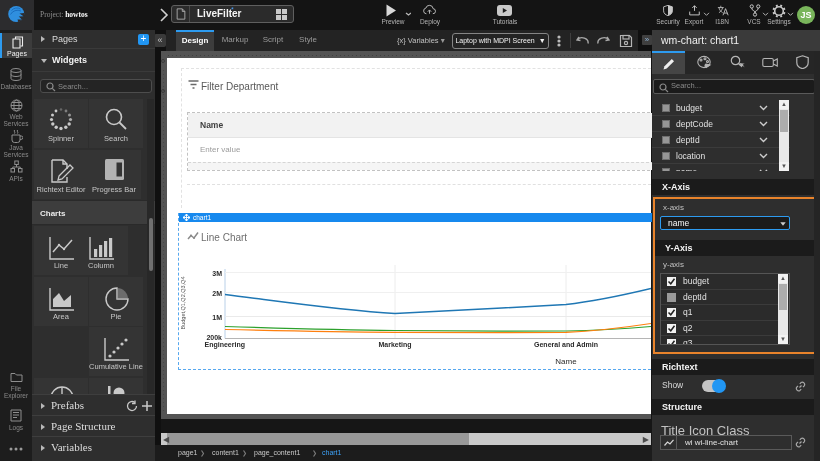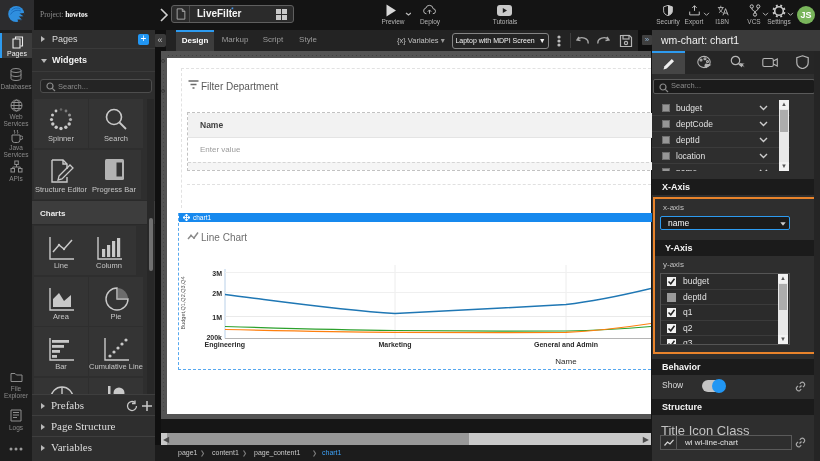--- a/index.html
+++ b/index.html
@@ -344,42 +344,42 @@
       </svg>
 <div class="wlbl">Search</div>
     </div>
 <div class="abs wcell" style="left:34px;top:150px">
 <svg style="position:absolute;left:15px;top:8px" width="26" height="26" viewBox="0 0 26 26">
         <path d="M3 2 h11 l4 4 v5" fill="none" stroke="#c9c9c9" stroke-width="1.4"></path>
         <path d="M3 2 v22 h15 v-5" fill="none" stroke="#c9c9c9" stroke-width="1.4"></path>
         <path d="M14 2 v4 h4" fill="none" stroke="#c9c9c9" stroke-width="1.4"></path>
         <path d="M10 18 L21 7 l3 3 L13 21 l-4 1 Z" fill="none" stroke="#c9c9c9" stroke-width="1.3"></path>
       </svg>
-<div class="wlbl">Structure Editor</div>
+<div class="wlbl">Richtext Editor</div>
     </div>
 <div class="abs wcell" style="left:87px;top:150px">
 <svg style="position:absolute;left:18px;top:9px" width="19" height="21" viewBox="0 0 19 21">
         <rect x="0" y="0" width="19" height="21" rx="1.5" fill="#b3b3b3"></rect>
         <rect x="11.5" y="3.5" width="5.5" height="14" fill="#343434"></rect>
       </svg>
 <div class="wlbl">Progress Bar</div>
     </div>
 <div class="abs wcell" style="left:34px;top:226px">
 <svg style="position:absolute;left:15px;top:10px" width="26" height="24" viewBox="0 0 26 24">
         <path d="M1 1 V23 H25" fill="none" stroke="#c9c9c9" stroke-width="1.4"></path>
         <path d="M4 16 L10 9 L15 13 L23 4" fill="none" stroke="#c9c9c9" stroke-width="1.5"></path>
         <circle cx="10" cy="9" r="1.2" fill="#c9c9c9"></circle>
         <circle cx="15" cy="13" r="1.2" fill="#c9c9c9"></circle>
       </svg>
 <div class="wlbl">Line</div>
     </div>
 <div class="abs chartsband">
       <span>Charts</span>
     </div>
-<div class="abs wcell" style="left:82px;top:226px">
+<div class="abs wcell" style="left:74px;top:226px">
 <svg style="position:absolute;left:15px;top:10px" width="26" height="24" viewBox="0 0 26 24">
         <path d="M1 1 V23 H25" fill="none" stroke="#c9c9c9" stroke-width="1.4"></path>
         <rect x="5" y="13" width="3.2" height="8" fill="#c9c9c9"></rect>
         <rect x="10" y="9" width="3.2" height="12" fill="#c9c9c9"></rect>
         <rect x="15" y="5" width="3.2" height="16" fill="#c9c9c9"></rect>
         <rect x="20" y="2" width="3.2" height="19" fill="#c9c9c9"></rect>
       </svg>
 <div class="wlbl">Column</div>
     </div>
 <div class="abs wcell" style="left:89px;top:277px">
@@ -390,30 +390,20 @@
         <path d="M12 12 L23 12 A 11 11 0 0 0 12 1 Z" fill="#9a9a9a" opacity="0.55"></path>
       </svg>
 <div class="wlbl">Pie</div>
     </div>
 <div class="abs wcell" style="left:34px;top:277px">
 <svg style="position:absolute;left:15px;top:10px" width="26" height="24" viewBox="0 0 26 24">
         <path d="M1 1 V23 H25" fill="none" stroke="#c9c9c9" stroke-width="1.4"></path>
         <path d="M4 20 L4 12 L10 6 L15 14 L22 8 L22 20 Z" fill="#c9c9c9"></path>
       </svg>
 <div class="wlbl">Area</div>
-    </div>
-<div class="abs wcell" style="left:34px;top:327px">
-<svg style="position:absolute;left:15px;top:10px" width="26" height="24" viewBox="0 0 26 24">
-        <path d="M1 1 V23 H25" fill="none" stroke="#c9c9c9" stroke-width="1.4"></path>
-        <rect x="3" y="3" width="17" height="2.8" fill="#c9c9c9"></rect>
-        <rect x="3" y="8" width="12" height="2.8" fill="#c9c9c9"></rect>
-        <rect x="3" y="13" width="8" height="2.8" fill="#c9c9c9"></rect>
-        <rect x="3" y="18" width="5" height="2.8" fill="#c9c9c9"></rect>
-      </svg>
-<div class="wlbl">Bar</div>
     </div>
 <div class="abs wcell" style="left:89px;top:327px">
 <svg style="position:absolute;left:15px;top:10px" width="26" height="24" viewBox="0 0 26 24">
         <path d="M1 1 V23 H25" fill="none" stroke="#c9c9c9" stroke-width="1.4"></path>
         <g fill="#c9c9c9">
           <circle cx="6" cy="19" r="1.6"></circle>
           <circle cx="10" cy="15" r="1.6"></circle>
           <circle cx="14" cy="11" r="1.6"></circle>
           <circle cx="18" cy="7" r="1.6"></circle>
           <circle cx="22" cy="3" r="1.6"></circle>
@@ -680,21 +670,21 @@
         </span>
         <span class="lb">q3</span>
       </div>
 </div>
 <div class="abs vscroll" style="left:778px;top:274px;height:70px">
   <div class="varrow" style="top:0">▲</div>
   <div class="vthumb" style="top:10px;height:26px"></div>
   <div class="varrow" style="bottom:0">▼</div>
 </div>
 <div class="abs secband" style="top:359px">
-      <span>Behavior</span>
+      <span>Richtext</span>
     </div>
 <div class="abs showlbl">Show</div>
 <div class="abs toggle">
       <div class="knob"></div>
     </div>
 <svg class="abs" style="left:795px;top:381px" width="11" height="11" viewBox="0 0 11 11">
       <g fill="none" stroke="#a8a8a8" stroke-width="1.2">
         <path d="M4.5 6.5 L6.5 4.5 M3 5 L1.8 6.2 a2.3 2.3 0 0 0 3.2 3.2 L6.2 8.2 M8 6 L9.2 4.8 A2.3 2.3 0 0 0 6 1.6 L4.8 2.8"></path>
       </g>
     </svg>

